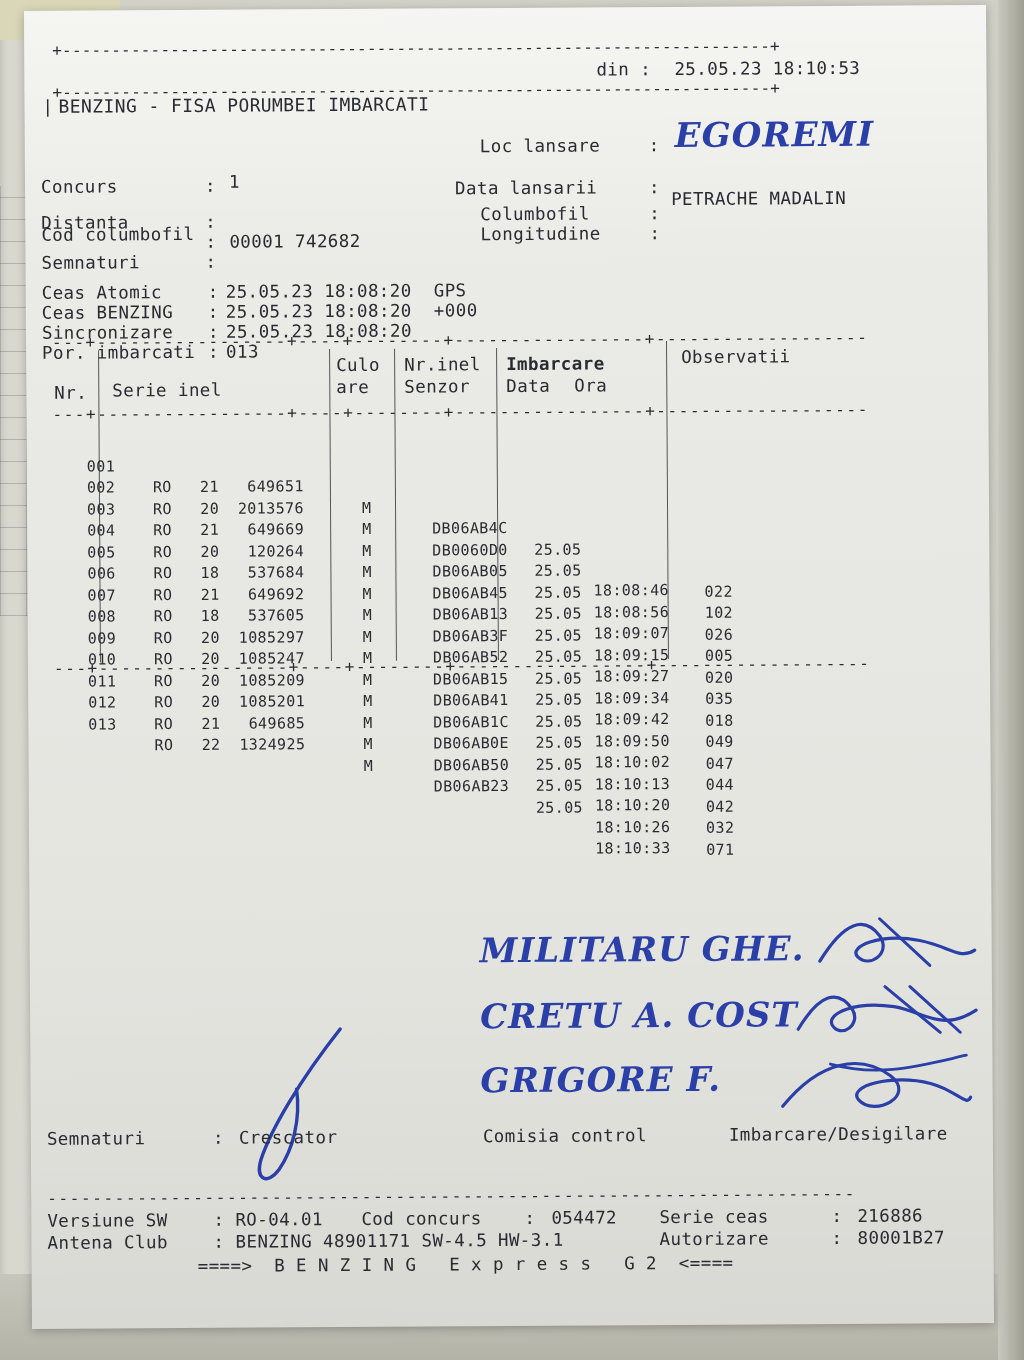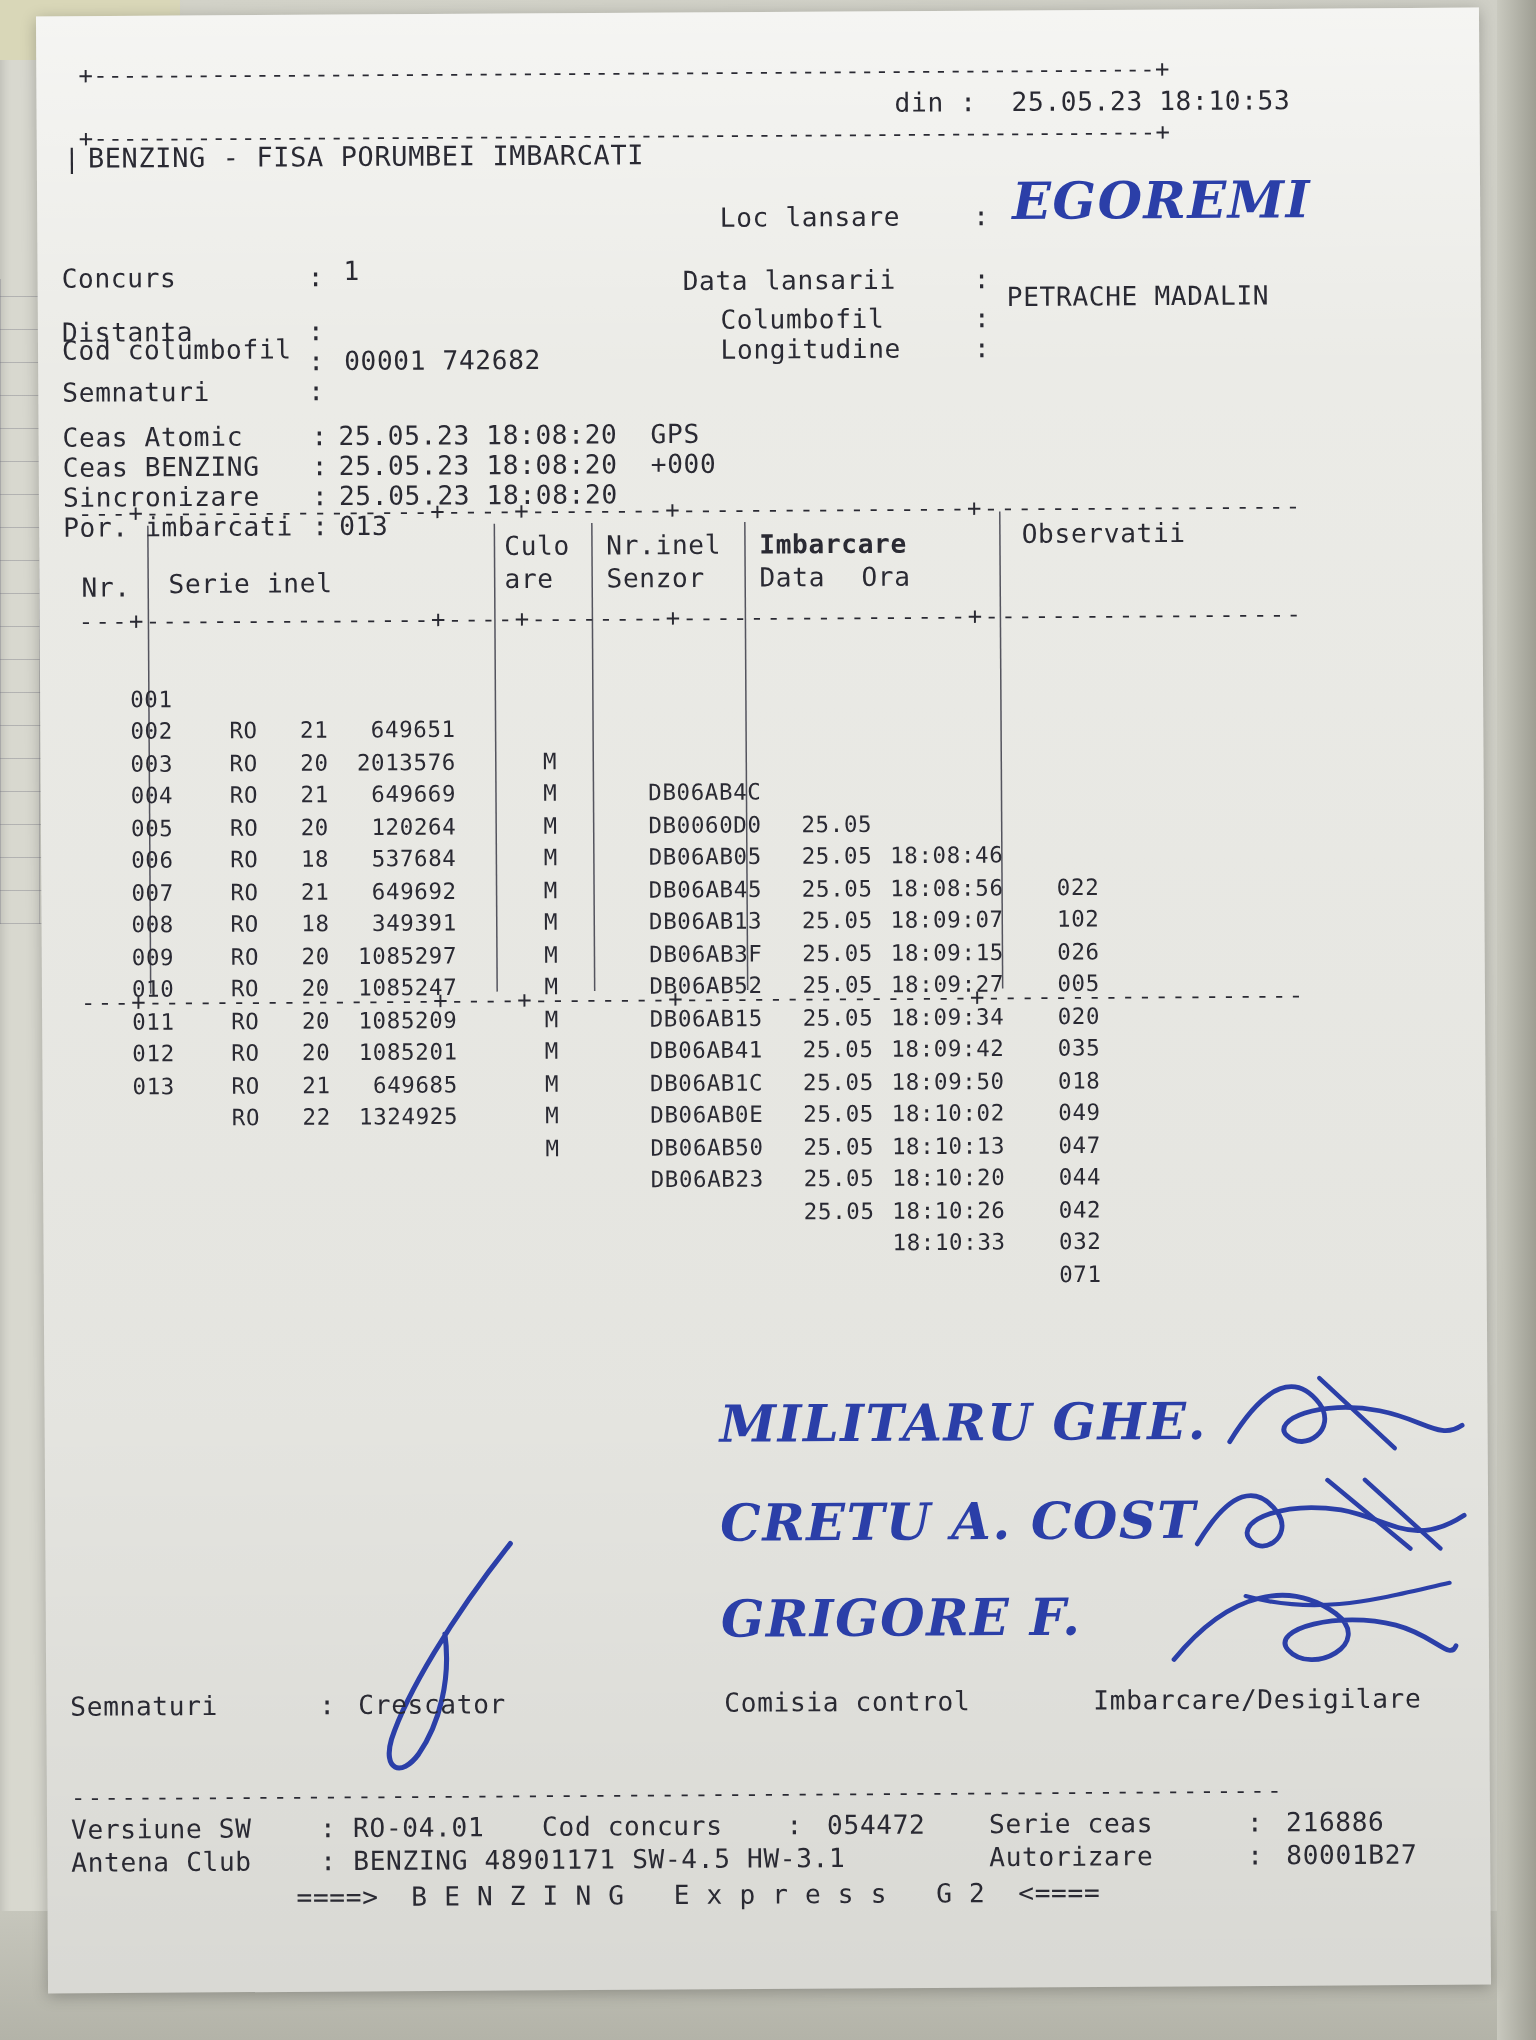--- a/index.html
+++ b/index.html
@@ -107,21 +107,21 @@
     line-height: 21.5px;
     color: #2a2a33;
     font-family: "DejaVu Sans Mono", monospace;
     letter-spacing: 0.4px;
   }
   .c-nr    { position: absolute; left: 0px; }
   .c-ser   { position: absolute; left: 66px; }
   .c-cul   { position: absolute; left: 275px; }
   .c-inel  { position: absolute; left: 345px; }
   .c-data  { position: absolute; left: 447px; }
-  .c-ora   { position: absolute; left: 506px; }
+  .c-ora   { position: absolute; left: 506px; margin-top: 20px; }
   .c-obs   { position: absolute; left: 617px; }
 
   .vline {
     position: absolute;
     width: 1px;
     background: #3a3a46;
     opacity: .85;
   }
 </style>
 </head>
@@ -268,21 +268,21 @@
           <span class="c-nr">006</span>
           <span class="c-ser">RO   21   649692</span>
           <span class="c-cul">M</span>
           <span class="c-inel">DB06AB3F</span>
           <span class="c-data">25.05</span>
           <span class="c-ora">18:09:34</span>
           <span class="c-obs">035</span>
         </div>
         <div class="row">
           <span class="c-nr">007</span>
-          <span class="c-ser">RO   18   349391</span>
+          <span class="c-ser">RO   18   537605</span>
           <span class="c-cul">M</span>
           <span class="c-inel">DB06AB52</span>
           <span class="c-data">25.05</span>
           <span class="c-ora">18:09:42</span>
           <span class="c-obs">018</span>
         </div>
         <div class="row">
           <span class="c-nr">008</span>
           <span class="c-ser">RO   20  1085297</span>
           <span class="c-cul">M</span>

